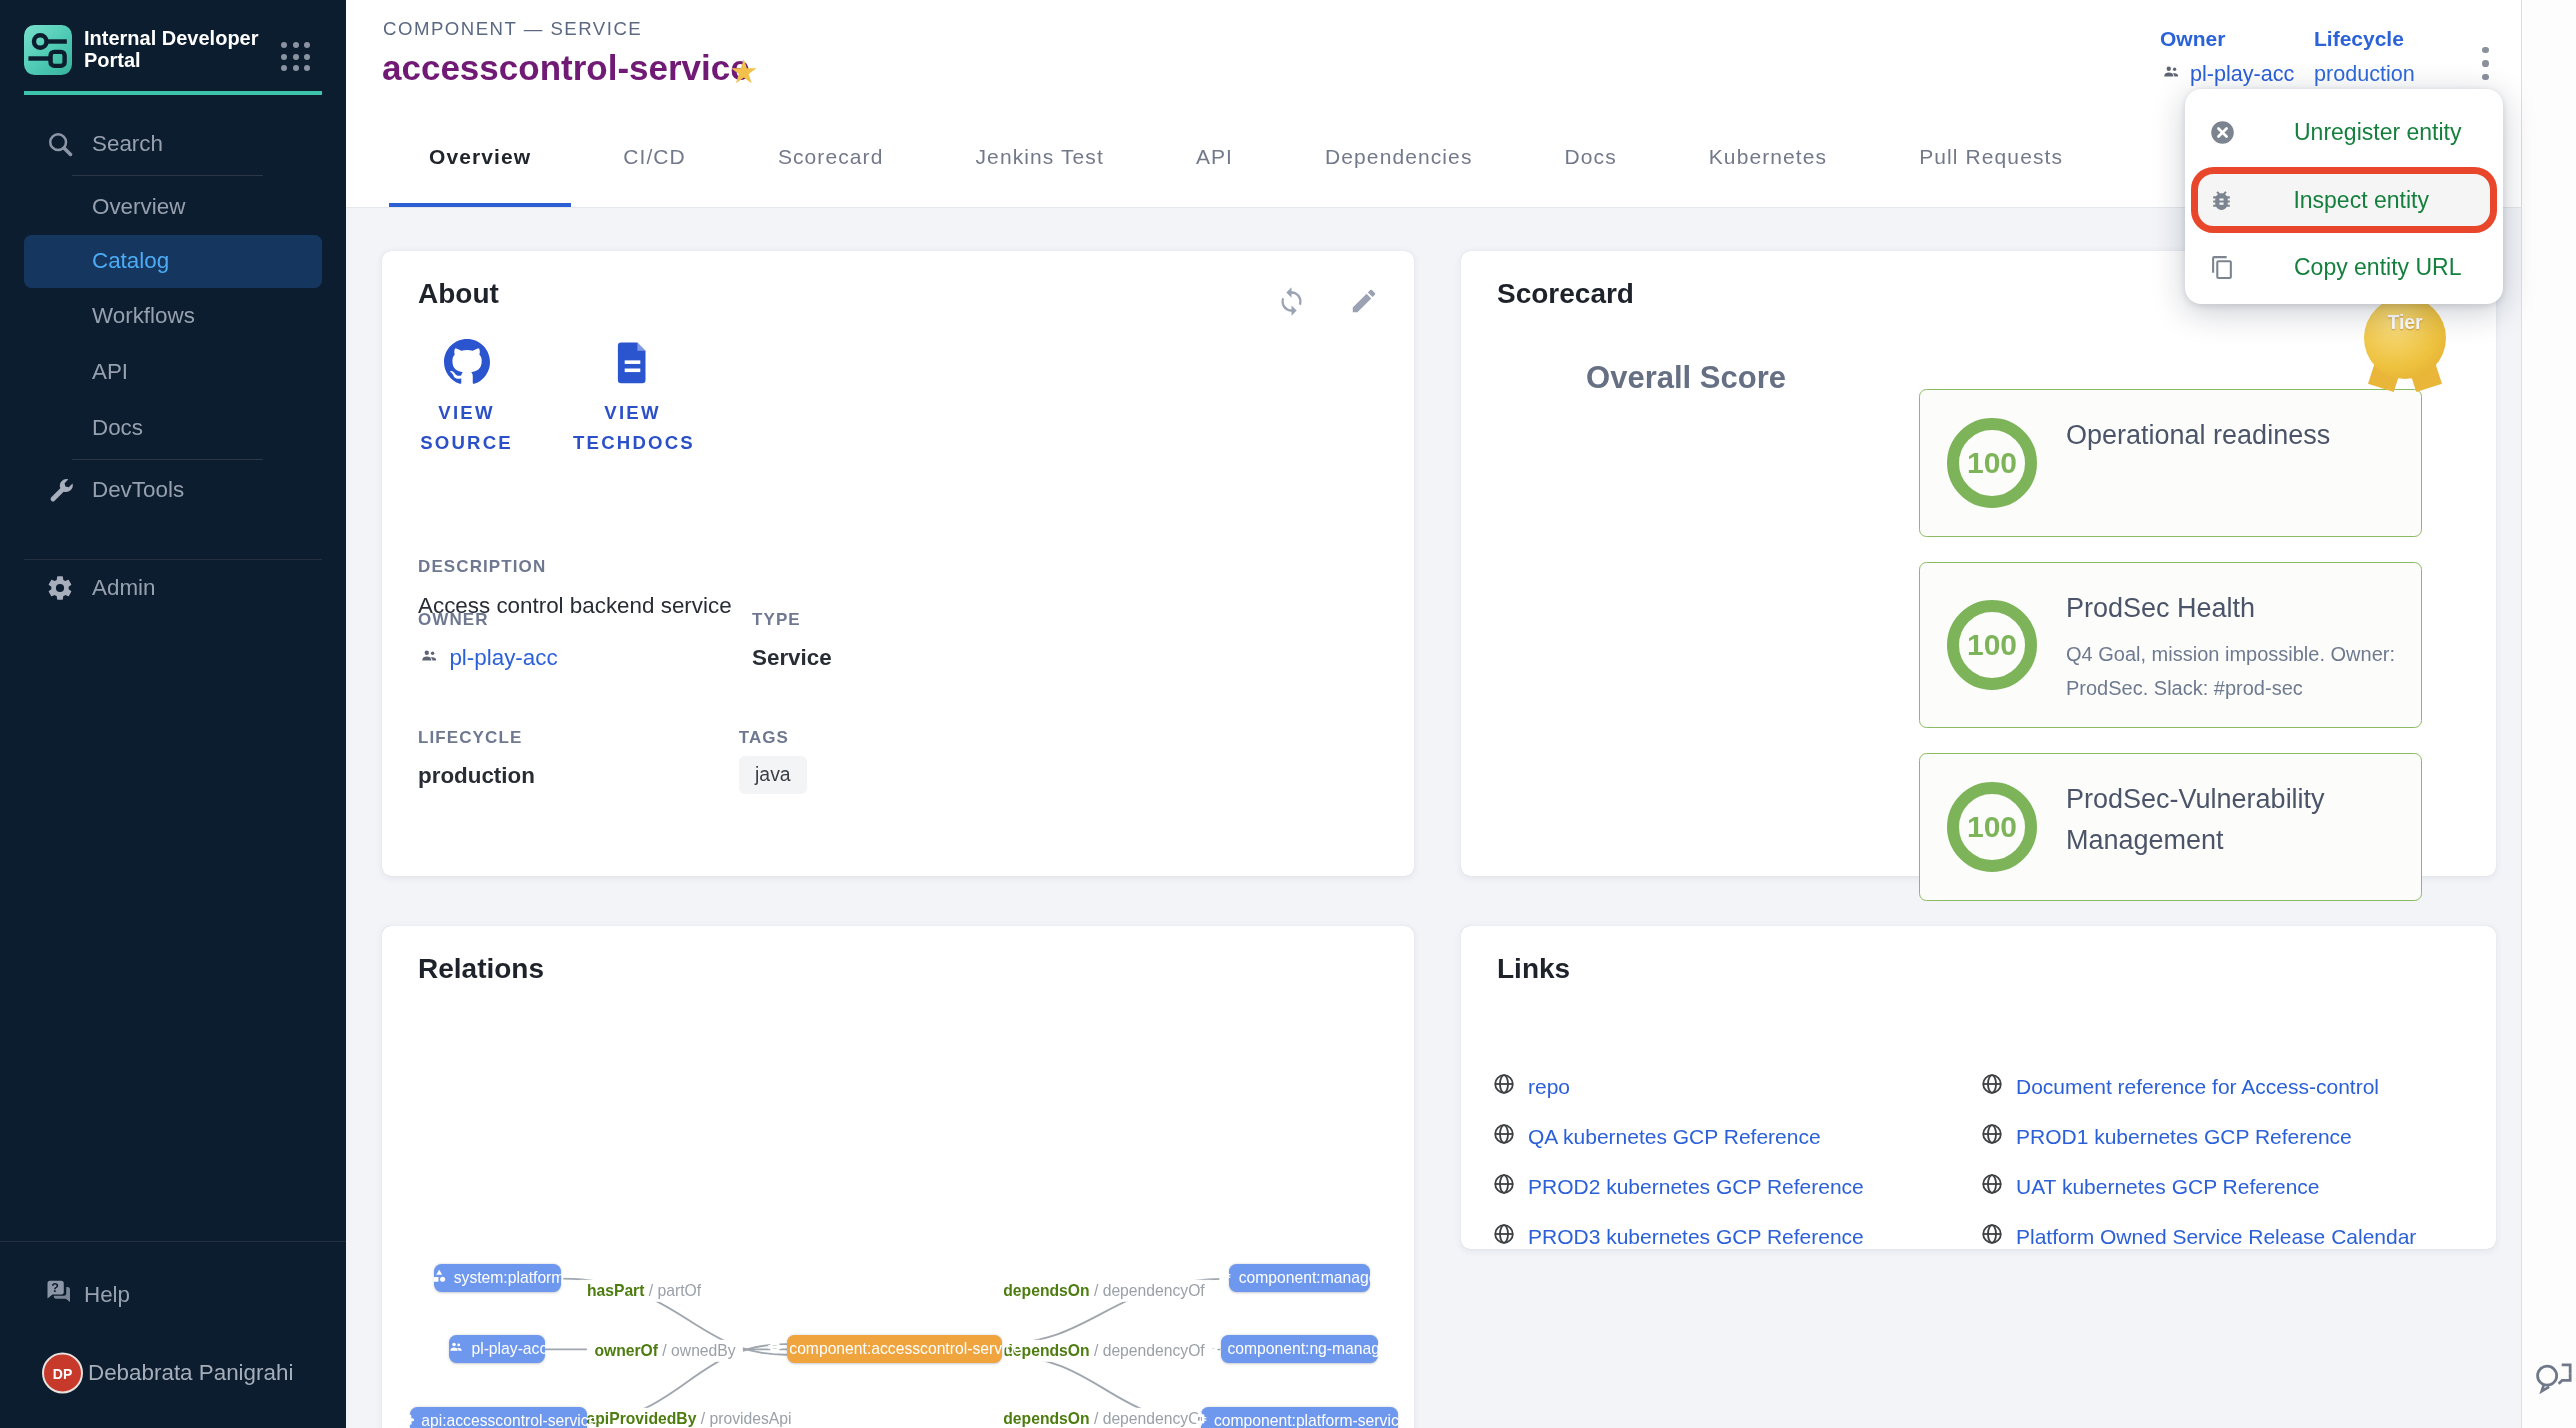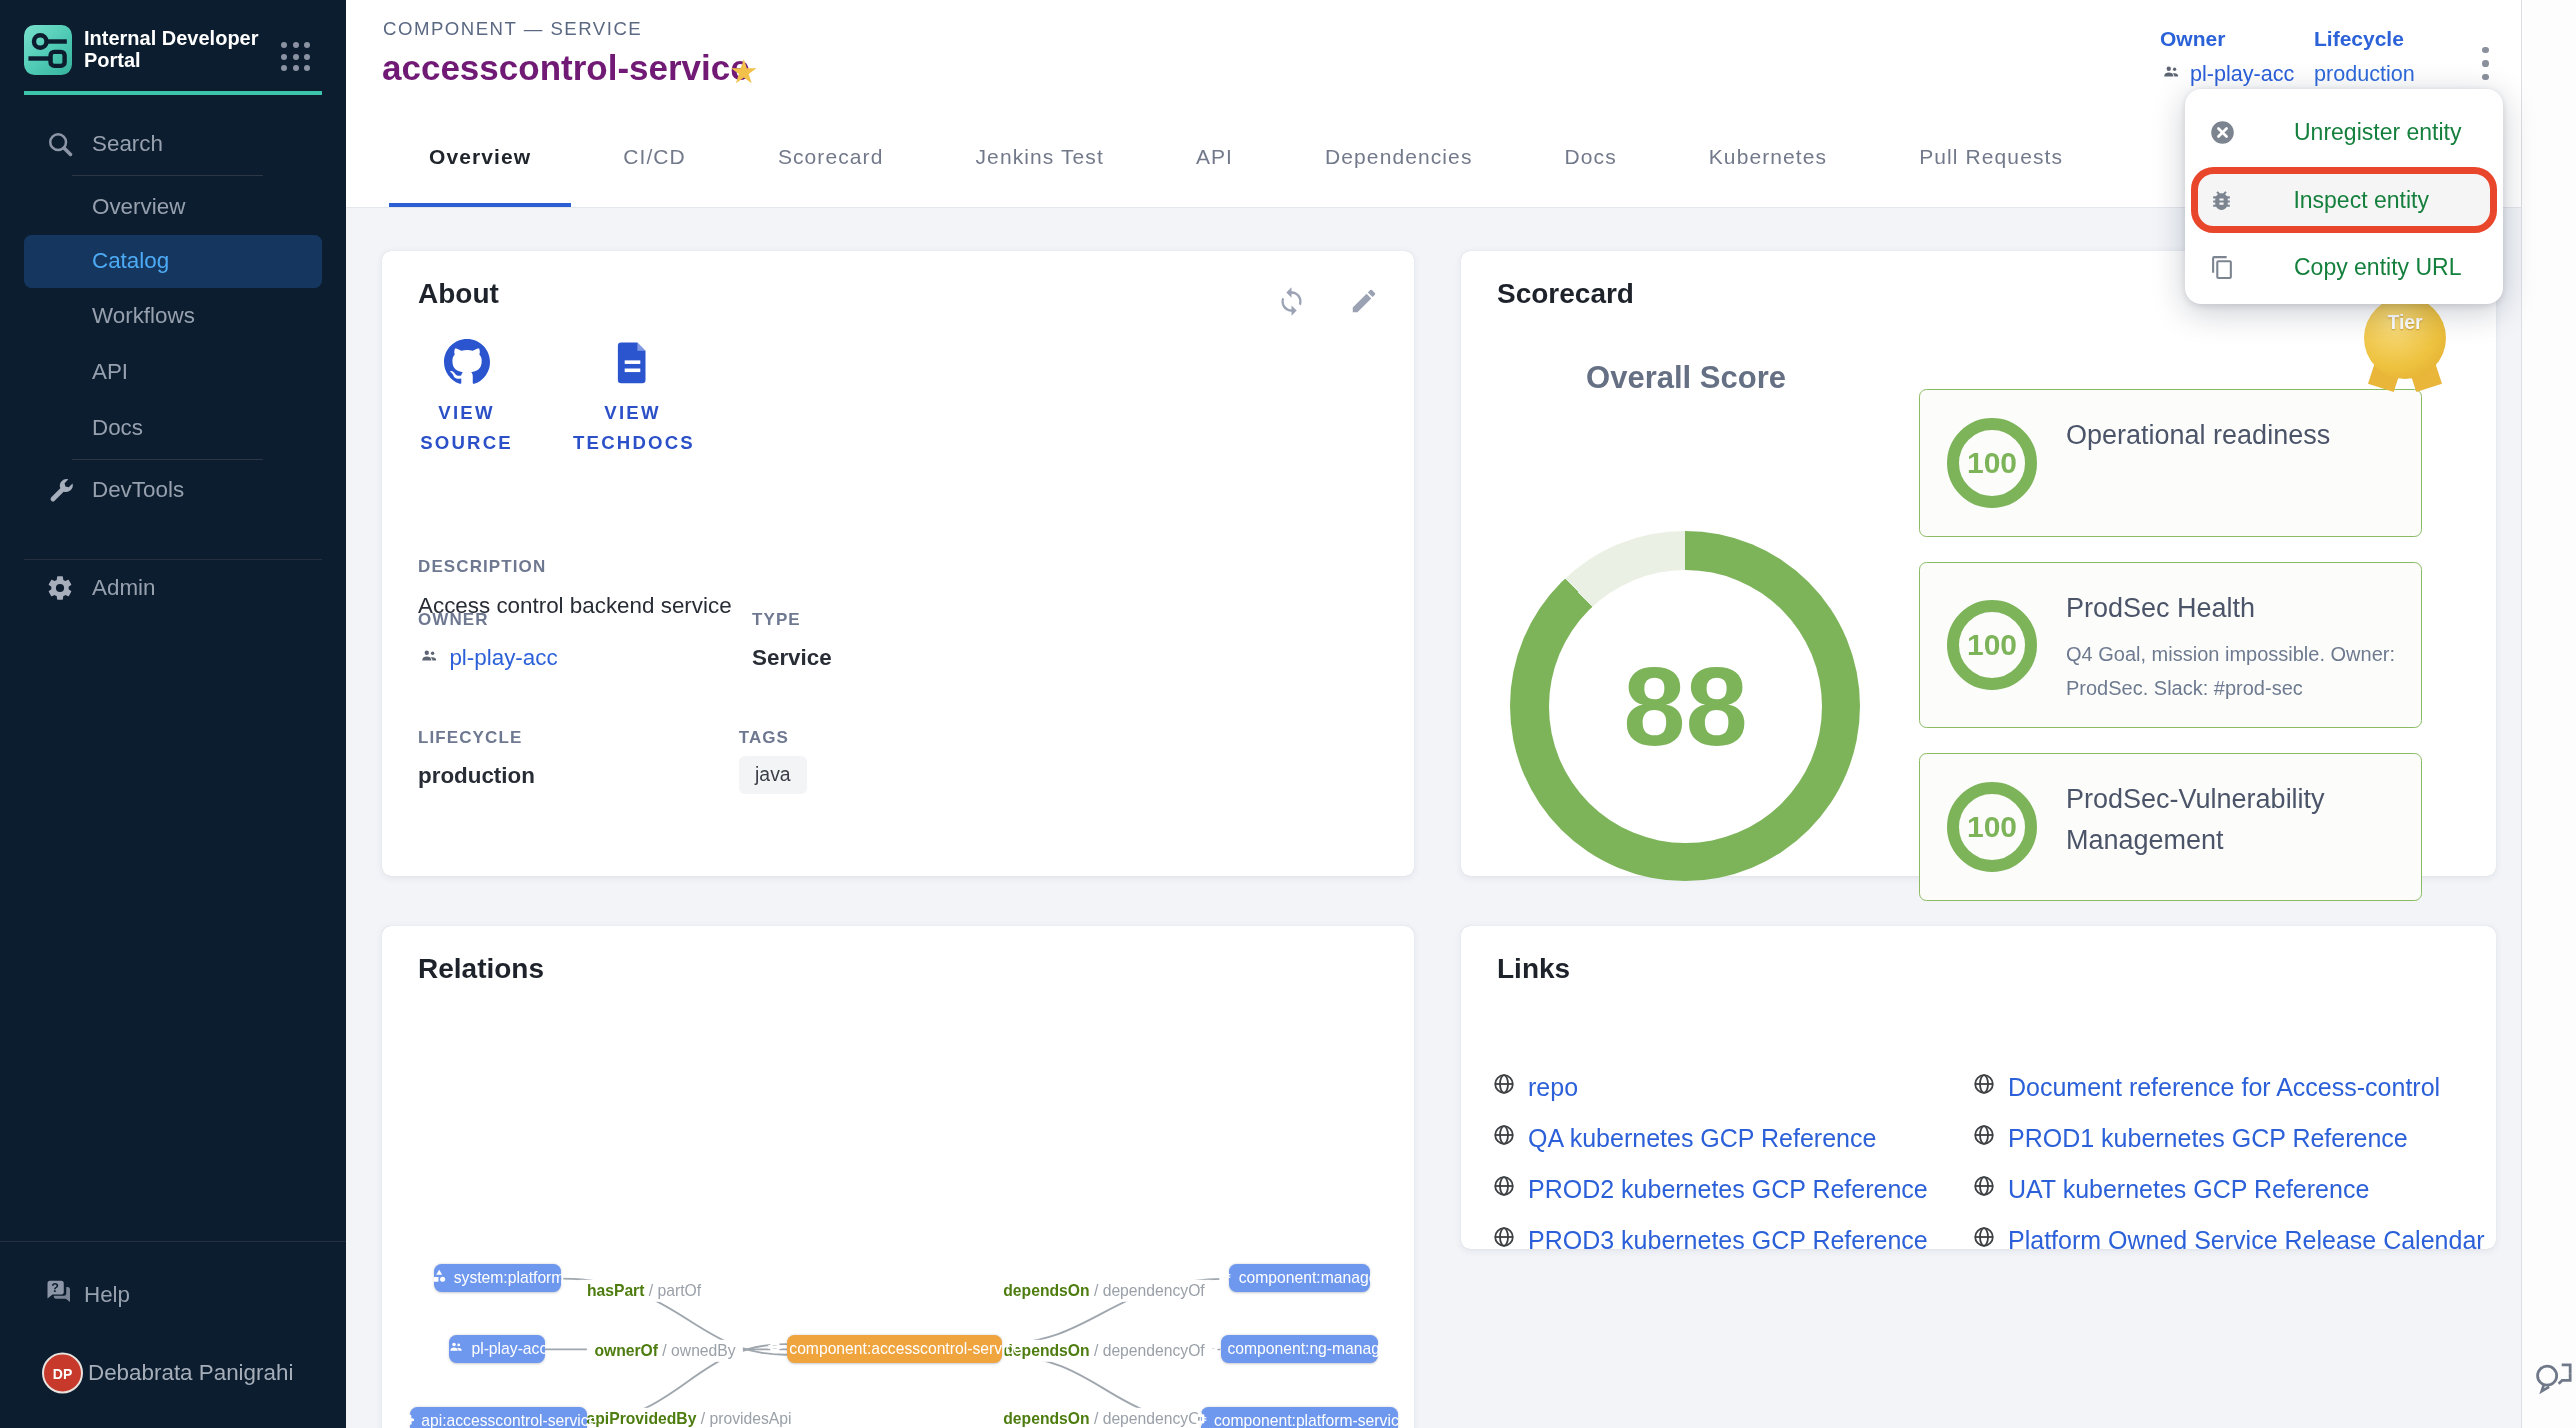--- a/index.html
+++ b/index.html
@@ -92,21 +92,21 @@
   .ribbon .tail{position:absolute;top:49px;width:27px;height:43px;background:#e9b63a;}
   .ribbon .tail.l{left:19.4px;transform:rotate(18deg);}
   .ribbon .tail.r{right:19.4px;transform:rotate(-18deg);}
   .ribbon .coin{position:absolute;left:9px;top:0;width:82px;height:82px;border-radius:50%;
     background:radial-gradient(circle at 38% 32%,#f8dc7e,#eec23f 58%,#dfa72e 100%);
     display:flex;align-items:flex-start;justify-content:center;}
   .ribbon .coin span{margin-top:14px;font-size:19.4px;font-weight:700;color:#fff;text-shadow:0 0.7px 1.5px rgba(160,110,10,.55);}
   
   .links-cols{position:absolute;left:31px;top:146px;width:976px;display:flex;}
   .links-col{width:496px;display:flex;flex-direction:column;gap:21px;}
-  .link-row{display:flex;align-items:center;gap:12px;font-size:25px;color:#2b60d9;cursor:pointer;white-space:nowrap;}
+  .link-row{display:flex;align-items:center;gap:12px;font-size:21px;color:#2b60d9;cursor:pointer;white-space:nowrap;}
   
   .graph{position:absolute;left:0;top:0;width:1032px;height:522px;}
   .graph svg.edges{position:absolute;left:0;top:0;}
   .edge-label{position:absolute;transform:translate(-50%,-50%);background:#fff;padding:2.2px 7.5px;font-size:15.7px;white-space:nowrap;}
   .el-b{color:#4d7c0f;font-weight:700;}
   .el-g{color:#9aa0a8;}
   .rel-node{position:absolute;height:28px;border-radius:7.5px;background:#6e97ee;color:#fff;display:flex;align-items:center;justify-content:center;
     gap:6.7px;font-size:15.7px;white-space:nowrap;box-shadow:0 0.7px 2.2px rgba(30,40,70,.25);cursor:pointer;}
   .rel-node.accent{background:#f0a43e;}
   
@@ -354,25 +354,20 @@
         <div><span class="tag-chip">java</span></div>
       </div>
       <div class="agcell"></div>
     </div>
   </div>
 </div>
 
 <div class="card card-score">
   <div class="card-title pad-title">Scorecard</div>
   <div class="overall-label">Overall Score</div>
-  <div class="gauge" style="background: conic-gradient(rgb(125, 180, 90) 0deg, rgb(125, 180, 90) 88%, rgb(234, 240, 227) 88%, rgb(234, 240, 227) 100%);">
-    <div class="gauge-inner">
-      <span class="gauge-num">88</span>
-    </div>
-  </div>
   <div class="score-items">
 
   <div class="score-item">
         <div class="ring">100</div>
         <div class="si-text">
           <div class="si-title">Operational readiness</div>
           <div class="si-sub"></div>
         </div>
       </div>
       <div class="score-item">

